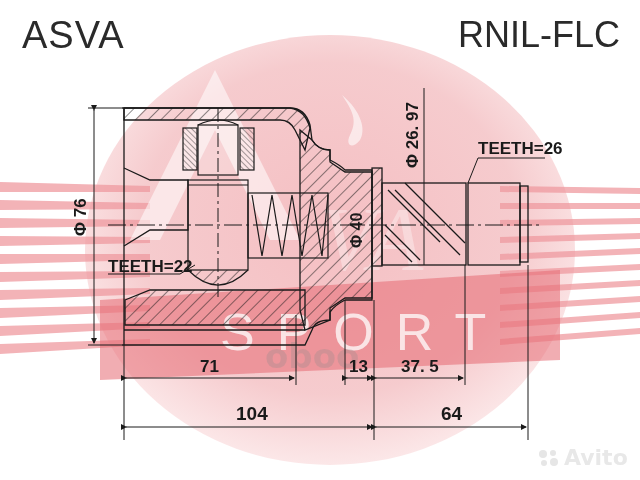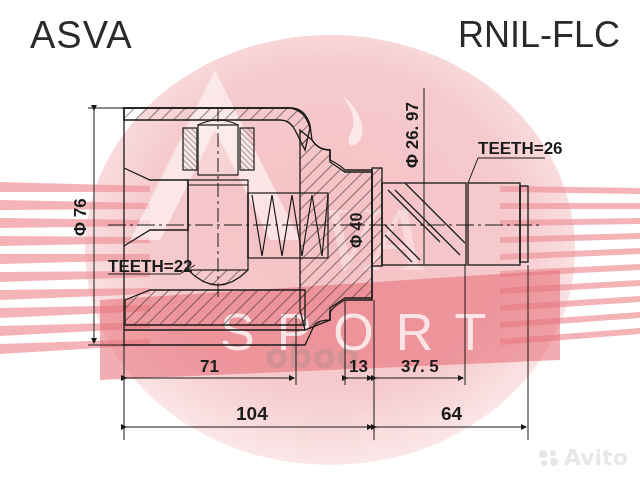--- a/index.html
+++ b/index.html
@@ -1,19 +1,19 @@
 <!DOCTYPE html>
 <html><head>
 <meta charset="utf-8">
 <style>
   html, body { margin:0; padding:0; background:#ffffff; }
   body { width:640px; height:480px; position:relative; overflow:hidden; font-family:"Liberation Sans", sans-serif; }
   .watermark { position:absolute; left:0; top:0; width:640px; height:480px; }
   .drawing { position:absolute; left:0; top:0; width:640px; height:480px; }
-  .brand { position:absolute; left:22px; top:14px; font-size:38px; color:#2a2a2a; letter-spacing:1px; font-family:"Liberation Sans", sans-serif;margin-left:8px; }
+  .brand { position:absolute; left:22px; top:14px; font-size:38px; color:#2a2a2a; letter-spacing:1px; font-family:"Liberation Sans", sans-serif; }
   .part-no { position:absolute; right:20px; top:14px; font-size:36px; color:#2a2a2a; font-family:"Liberation Sans", sans-serif;text-align:right; }
   .dim { font-family:"Liberation Sans Narrow","Liberation Sans", sans-serif; font-weight:bold; fill:#1a1a1a; }
   .avito { position:absolute; left:540px; top:445px; font-size:22px; color:#e8e8e8; font-weight:bold; font-family:"DejaVu Sans", sans-serif; }
   .avito-dots { position:absolute; left:536px; top:448px; width:26px; height:20px; }
 </style>
 </head>
 <body>
 
 <svg class="watermark" viewBox="0 0 640 480" xmlns="http://www.w3.org/2000/svg">
   <defs>

